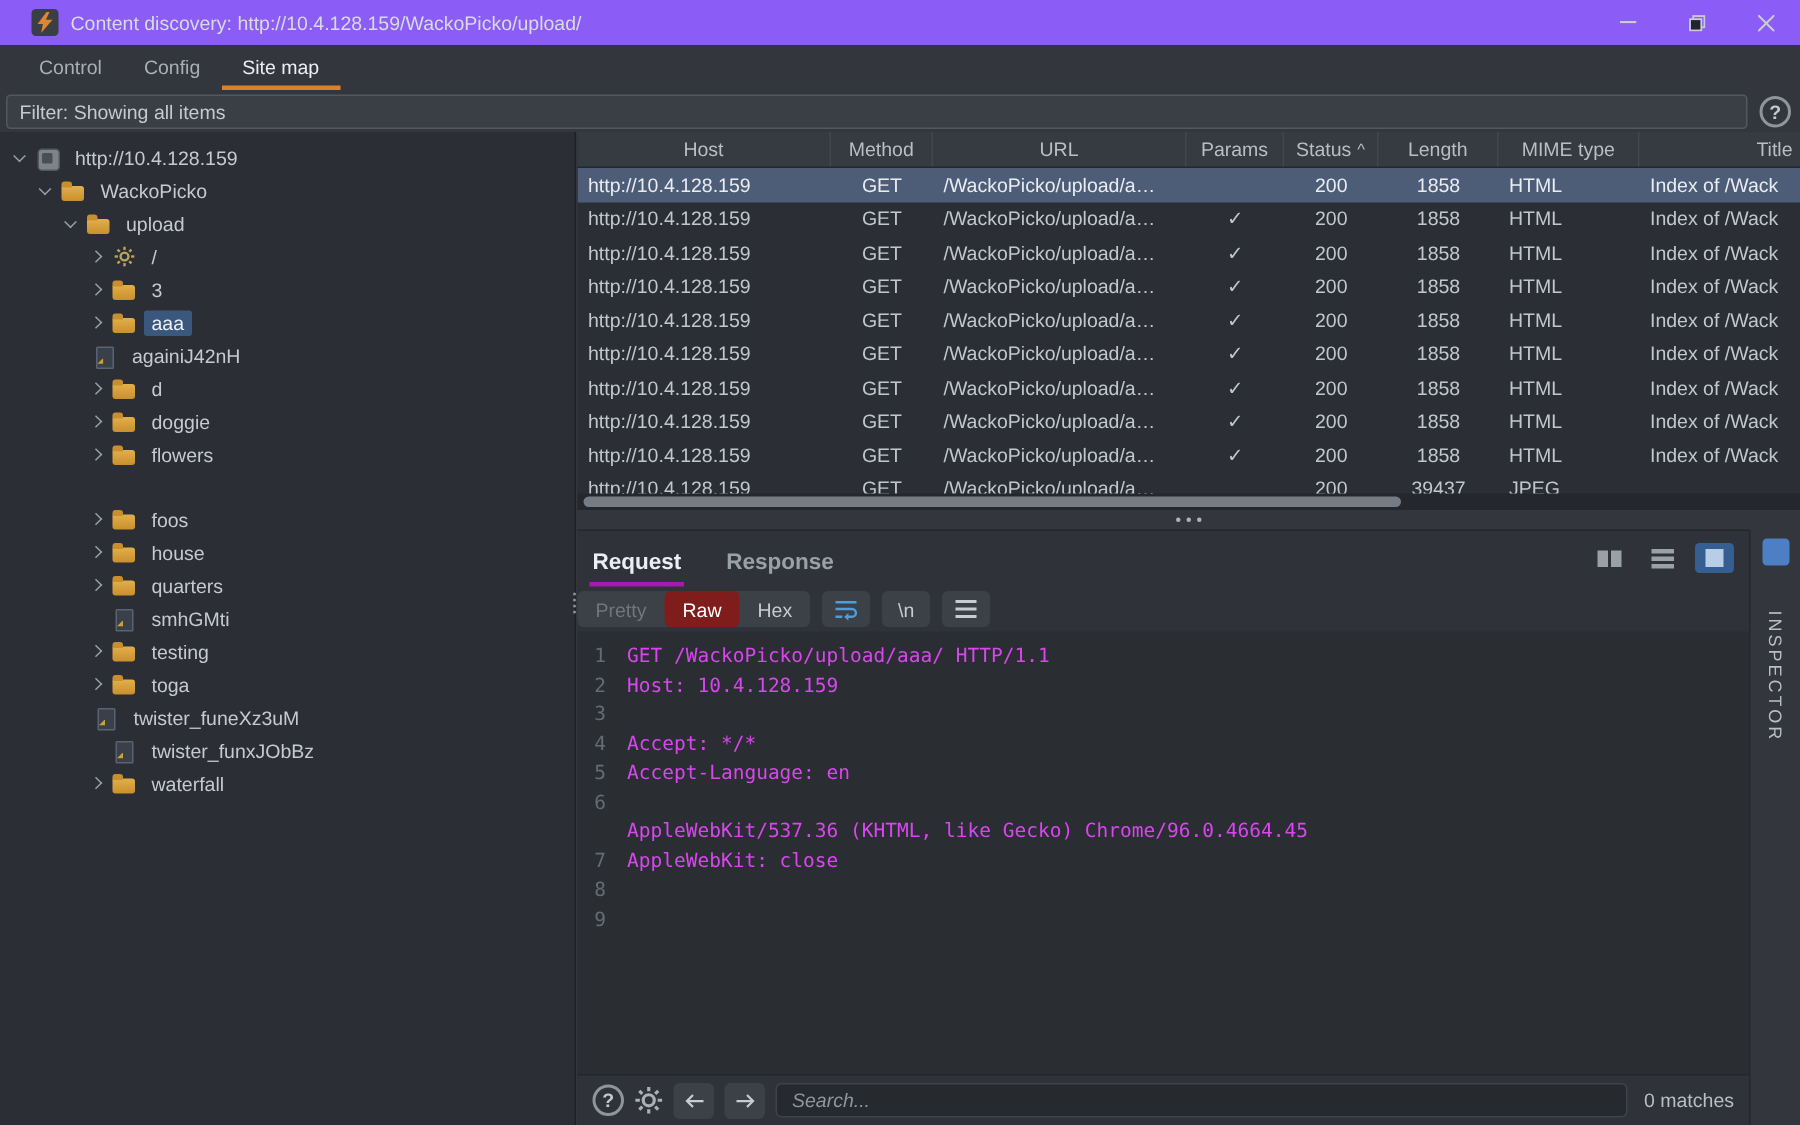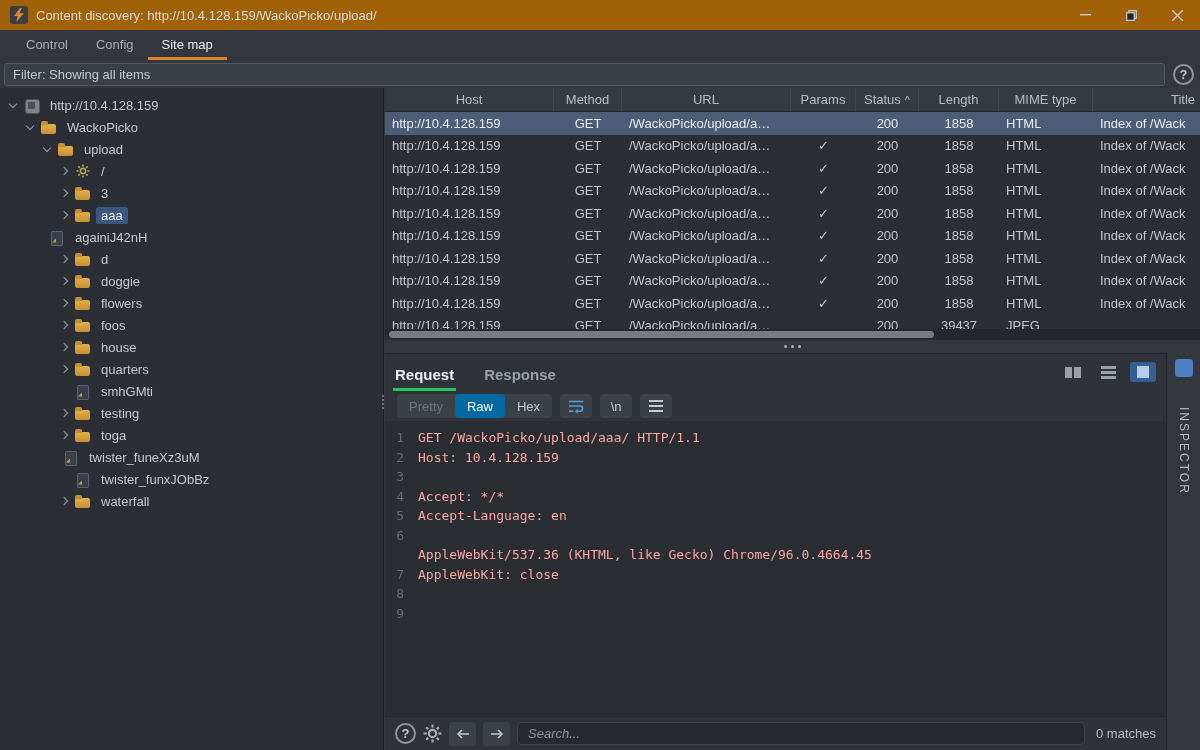--- a/index.html
+++ b/index.html
@@ -3,21 +3,21 @@
 <meta charset="utf-8">
 <style>
   * { box-sizing: border-box; margin: 0; padding: 0; }
   html,body { width:1200px; height:750px; overflow:hidden; }
   body {
     font-family:"Liberation Sans", sans-serif;
     background:#33373d; color:#c6cad0; font-size:13px;
     position:relative;
   }
   
-  .titlebar { height:30px; background:#a16207; display:flex; align-items:center; }
+  .titlebar { height:30px; background:#8b5cf6; display:flex; align-items:center;padding-left:11px; }
   .app-icon { width:18px; height:18px; margin:0 8px 0 10px; border-radius:3px; background:#3a3f46;
               display:flex; align-items:center; justify-content:center; }
   .title-text { font-size:13px; color:#d8dbdf; }
   .win-controls { margin-left:auto; display:flex; height:30px; }
   .win-btn { width:46px; height:30px; display:flex; align-items:center; justify-content:center; color:#c9ced4; }
   
   .tabbar { height:30px; display:flex; align-items:flex-end; padding-left:12px; background:#33373d; }
   .tab { padding:6px 14px 8px; color:#a9afb7; cursor:default; }
   .tab.active { color:#eceef1; border-bottom:3px solid #d9822b; padding-bottom:5px; }
   
@@ -65,44 +65,44 @@
   .hscroll { position:absolute; left:0; right:0; bottom:0; height:11px; background:#24272c; }
   .hthumb { position:absolute; left:4px; top:2px; width:545px; height:7px; background:#767c84; border-radius:4px; }
   .split-dots { position:absolute; left:385px; top:252px; right:0; height:13px;
                 display:flex; align-items:center; justify-content:center; gap:4px; }
   .split-dots i { width:3px; height:3px; border-radius:50%; background:#aeb3ba; }
   
   .bottom { position:absolute; left:385px; top:265px; right:0; bottom:0; display:flex; }
   .bottom-main { flex:1; display:flex; flex-direction:column; background:#2f3339; border-top:1px solid #24272c; min-width:0; }
   .etabs { height:37px; display:flex; align-items:flex-end; padding-left:8px; gap:26px; position:relative; }
   .etab { font-size:15px; font-weight:bold; color:#9aa0a8; padding:6px 2px 8px; }
-  .etab.active { color:#eceef1; border-bottom:3px solid #22c55e; padding-bottom:5px; }
+  .etab.active { color:#eceef1; border-bottom:3px solid #a21caf; padding-bottom:5px; }
   .view-btns { position:absolute; right:10px; top:8px; display:flex; gap:9px; }
   .vbtn { width:26px; height:20px; border-radius:3px; display:flex; align-items:center; justify-content:center; gap:2px; }
   .vbtn.active { background:#355f92; }
   .vbtn .sq { width:7px; height:11px; background:#9aa0a8; }
   .vbtn .bars { display:flex; flex-direction:column; gap:2px; }
   .vbtn .bars i { display:block; width:15px; height:3px; background:#9aa0a8; }
   .vbtn .solid { width:12px; height:12px; background:#b8cde6; }
-  .toolbar { height:30px; display:flex; align-items:center; gap:8px; padding-left:12px; position:relative; }
+  .toolbar { height:30px; display:flex; align-items:center; gap:8px; position:relative; }
   .drag-dots { position:absolute; left:-3px; top:4px; display:flex; flex-direction:column; gap:2px; }
   .drag-dots i { width:2px; height:2px; border-radius:50%; background:#8a9097; }
   .seg { display:flex; background:#3c4148; border-radius:4px; height:24px; overflow:hidden; }
   .seg-btn { padding:0 12px; display:flex; align-items:center; color:#c7ccd1; }
   .seg-btn.disabled { color:#6f767e; }
-  .seg-btn.active { background:#0369a1; color:#fff; border-radius:4px; }
+  .seg-btn.active { background:#7f1d1d; color:#fff; border-radius:4px; }
   .tool-btn { height:24px; min-width:32px; padding:0 7px; background:#3c4148; border-radius:4px;
               display:flex; align-items:center; justify-content:center; color:#c7ccd1; }
   .tool-btn .hbars { display:flex; flex-direction:column; gap:3px; }
   .tool-btn .hbars i { display:block; width:14px; height:2px; background:#c7ccd1; }
   .editor { flex:1; display:flex; flex-direction:column; background:#2a2e33; overflow:hidden;
             font-family:"DejaVu Sans Mono", monospace; font-size:13px; padding-top:7px; }
   .eline { display:flex; height:19.5px; line-height:19.5px; }
   .ln { width:26px; text-align:right; padding-right:7px; color:#636c75; flex:none; }
-  .lt { color:#fca5a5; white-space:pre; padding-left:7px; }
+  .lt { color:#d946ef; white-space:pre; padding-left:7px; }
   .searchbar { height:34px; display:flex; align-items:center; gap:7px; padding:0 10px; background:#2f3339; border-top:1px solid #24272c; }
   .arrow-btn { width:27px; height:24px; background:#3c4148; border-radius:4px; display:flex; align-items:center; justify-content:center; }
   .search-input { flex:1; height:23px; background:#26292e; border:1px solid #3f444b; border-radius:4px;
                   color:#c6cad0; padding:0 10px; font-size:13px; font-family:"Liberation Sans",sans-serif; outline:none; }
   .search-input::placeholder { color:#8f959c; font-style:italic; }
   .matches { color:#b9bec5; margin-left:4px; white-space:nowrap; }
   
   .inspector { width:34px; background:#33373d; border-left:1px solid #24272c; display:flex;
                flex-direction:column; align-items:center; padding-top:6px; }
   .inspector-btn { width:18px; height:18px; background:#4d7fc4; border-radius:3px; }
@@ -192,41 +192,41 @@
       <div class="tree-row" style="padding-left: 59px;">
         <span class="chev collapsed"></span>
         <span class="ticon folder"></span>
         <span class="tlabel">3</span>
       </div>
       <div class="tree-row selected" style="padding-left: 59px;">
         <span class="chev collapsed"></span>
         <span class="ticon folder"></span>
         <span class="tlabel">aaa</span>
       </div>
-      <div class="tree-row" style="padding-left: 33px; text-align: right;">
+      <div class="tree-row" style="padding-left: 46px; text-align: right;">
         <span class="chev leaf"></span>
         <span class="ticon file"></span>
         <span class="tlabel">againiJ42nH</span>
       </div>
       <div class="tree-row" style="padding-left: 59px;">
         <span class="chev collapsed"></span>
         <span class="ticon folder"></span>
         <span class="tlabel">d</span>
       </div>
       <div class="tree-row" style="padding-left: 59px;">
         <span class="chev collapsed"></span>
         <span class="ticon folder"></span>
         <span class="tlabel">doggie</span>
       </div>
       <div class="tree-row" style="padding-left: 59px;">
         <span class="chev collapsed"></span>
         <span class="ticon folder"></span>
         <span class="tlabel">flowers</span>
       </div>
-      <div class="tree-row" style="padding-left: 59px;">
+      <div class="tree-row" style="padding-left: 59px; margin-top: 21px;">
         <span class="chev collapsed"></span>
         <span class="ticon folder"></span>
         <span class="tlabel">foos</span>
       </div>
       <div class="tree-row" style="padding-left: 59px;">
         <span class="chev collapsed"></span>
         <span class="ticon folder"></span>
         <span class="tlabel">house</span>
       </div>
       <div class="tree-row" style="padding-left: 59px;">

